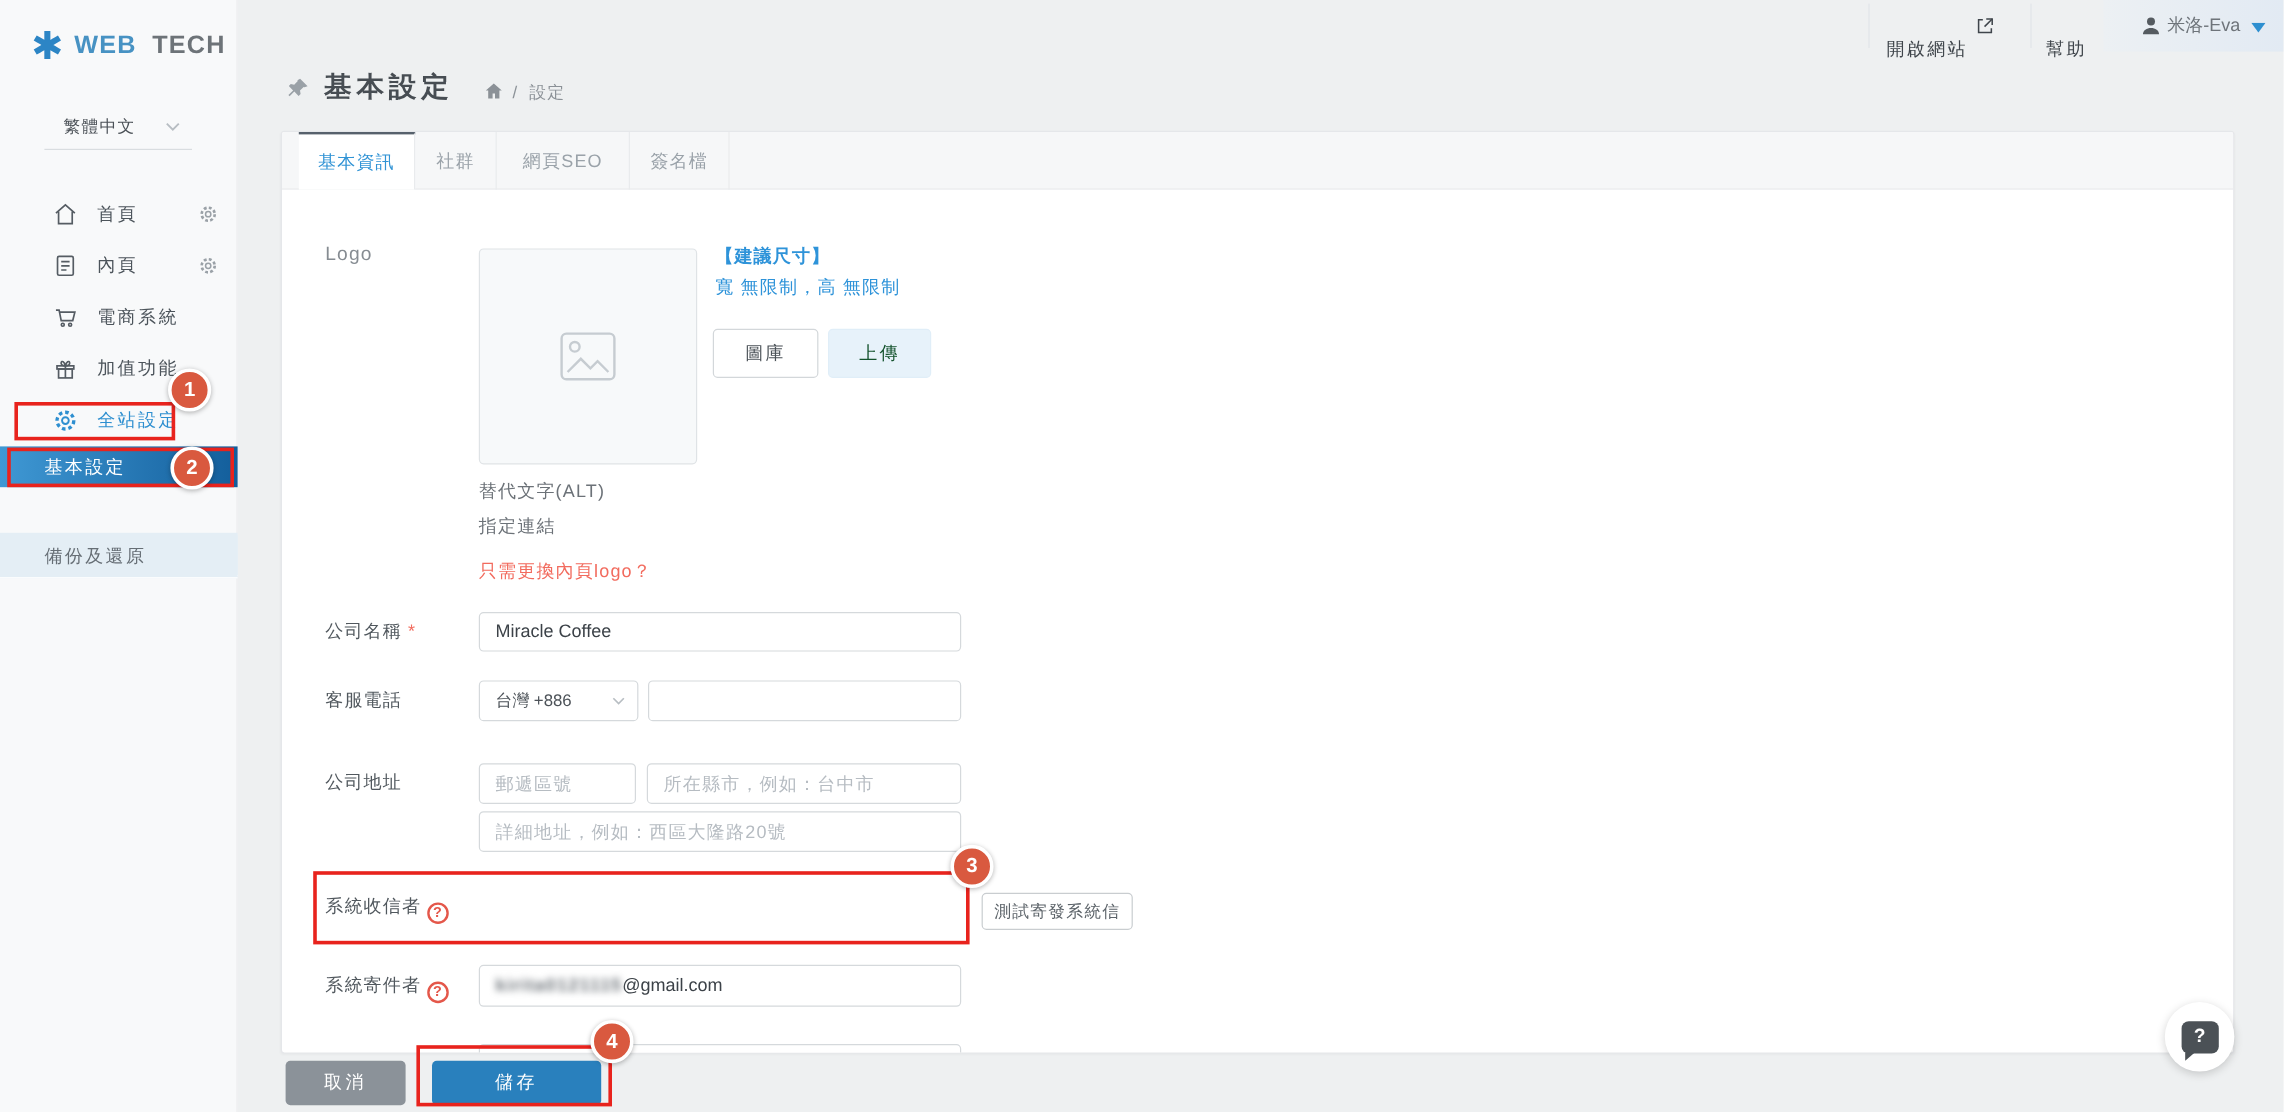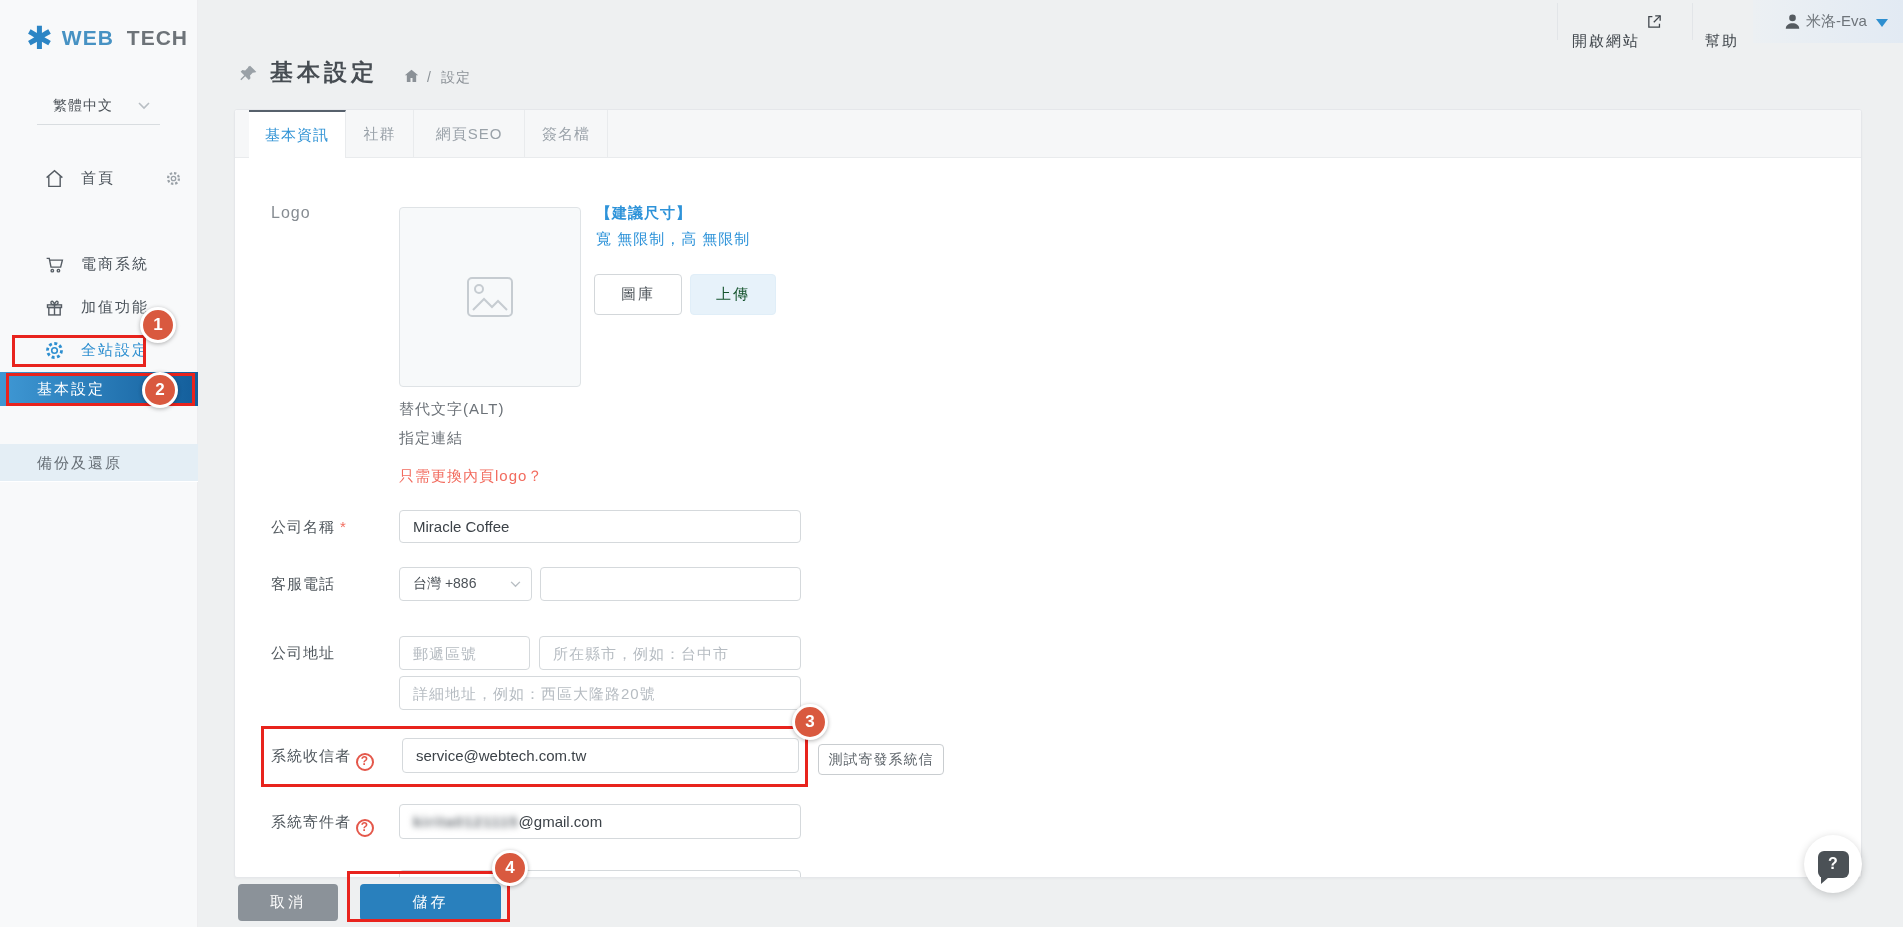--- a/index.html
+++ b/index.html
@@ -142,20 +142,33 @@
     <svg class="mi-icon" viewBox="0 0 24 24" fill="none" stroke="#555c63" stroke-width="1.6">
         <path d="M3 11L12 3l9 8"></path>
         <path d="M5.5 9.5V21h13V9.5"></path>
       </svg>
     <span class="mi-label">首頁</span>
     <svg class="gear-right" viewBox="0 0 20 20" fill="none" stroke="#9aa1a7">
         <circle cx="10" cy="10" r="6.4" stroke-width="2.6" stroke-dasharray="2.8 2.2"></circle>
         <circle cx="10" cy="10" r="2.6" stroke-width="1.5"></circle>
       </svg>
   </div>
+  <div class="menu-item" style="top:200px">
+    <svg class="mi-icon" viewBox="0 0 24 24" fill="none" stroke="#555c63" stroke-width="1.6">
+        <rect x="4.5" y="3" width="15" height="18" rx="1.5"></rect>
+        <line x1="8" y1="8" x2="16" y2="8"></line>
+        <line x1="8" y1="12" x2="16" y2="12"></line>
+        <line x1="8" y1="16" x2="13" y2="16"></line>
+      </svg>
+    <span class="mi-label">內頁</span>
+    <svg class="gear-right" viewBox="0 0 20 20" fill="none" stroke="#9aa1a7">
+        <circle cx="10" cy="10" r="6.4" stroke-width="2.6" stroke-dasharray="2.8 2.2"></circle>
+        <circle cx="10" cy="10" r="2.6" stroke-width="1.5"></circle>
+      </svg>
+  </div>
   <div class="menu-item" style="top:243px">
     <svg class="mi-icon" viewBox="0 0 24 24" fill="none" stroke="#555c63" stroke-width="1.6">
         <path d="M3 5h3l2 10h11l2-8H7"></path>
         <circle cx="9.5" cy="19" r="1.4"></circle>
         <circle cx="16.5" cy="19" r="1.4"></circle>
       </svg>
     <span class="mi-label">電商系統</span>
   </div>
   <div class="menu-item" style="top:286px">
     <svg class="mi-icon" viewBox="0 0 24 24" fill="none" stroke="#555c63" stroke-width="1.6">
@@ -260,21 +273,20 @@
       </svg>
   </div>
   <input class="inp" style="left: 305px; top: 457px; width: 261px;" value="">
 
   <div class="flabel" style="left:36px; top:526px; height:34px; line-height:34px;">公司地址</div>
   <input class="inp" style="left: 164px; top: 526px; width: 131px;" placeholder="郵遞區號">
   <input class="inp" style="left: 304px; top: 526px; width: 262px;" placeholder="所在縣市，例如：台中市">
   <input class="inp" style="left: 164px; top: 566px; width: 402px;" placeholder="詳細地址，例如：西區大隆路20號">
 
   <div class="flabel" style="left:36px; top:628px; height:35px; line-height:35px;"><span>系統收信者</span><span class="qicon">?</span></div>
-  <input class="inp" style="left: 167px; top: 628px; width: 397px; height: 35px;" value="service@webtech.com.tw">
   <button class="btn-test">測試寄發系統信</button>
 
   <div class="flabel" style="left:36px; top:694px; height:35px; line-height:35px;"><span>系統寄件者</span><span class="qicon">?</span></div>
   <div class="fake-inp">
     <span class="masked">kirita0121115</span>
       <span>@gmail.com</span>
   </div>
 
   <div class="partial-inp"></div>
 </div>

